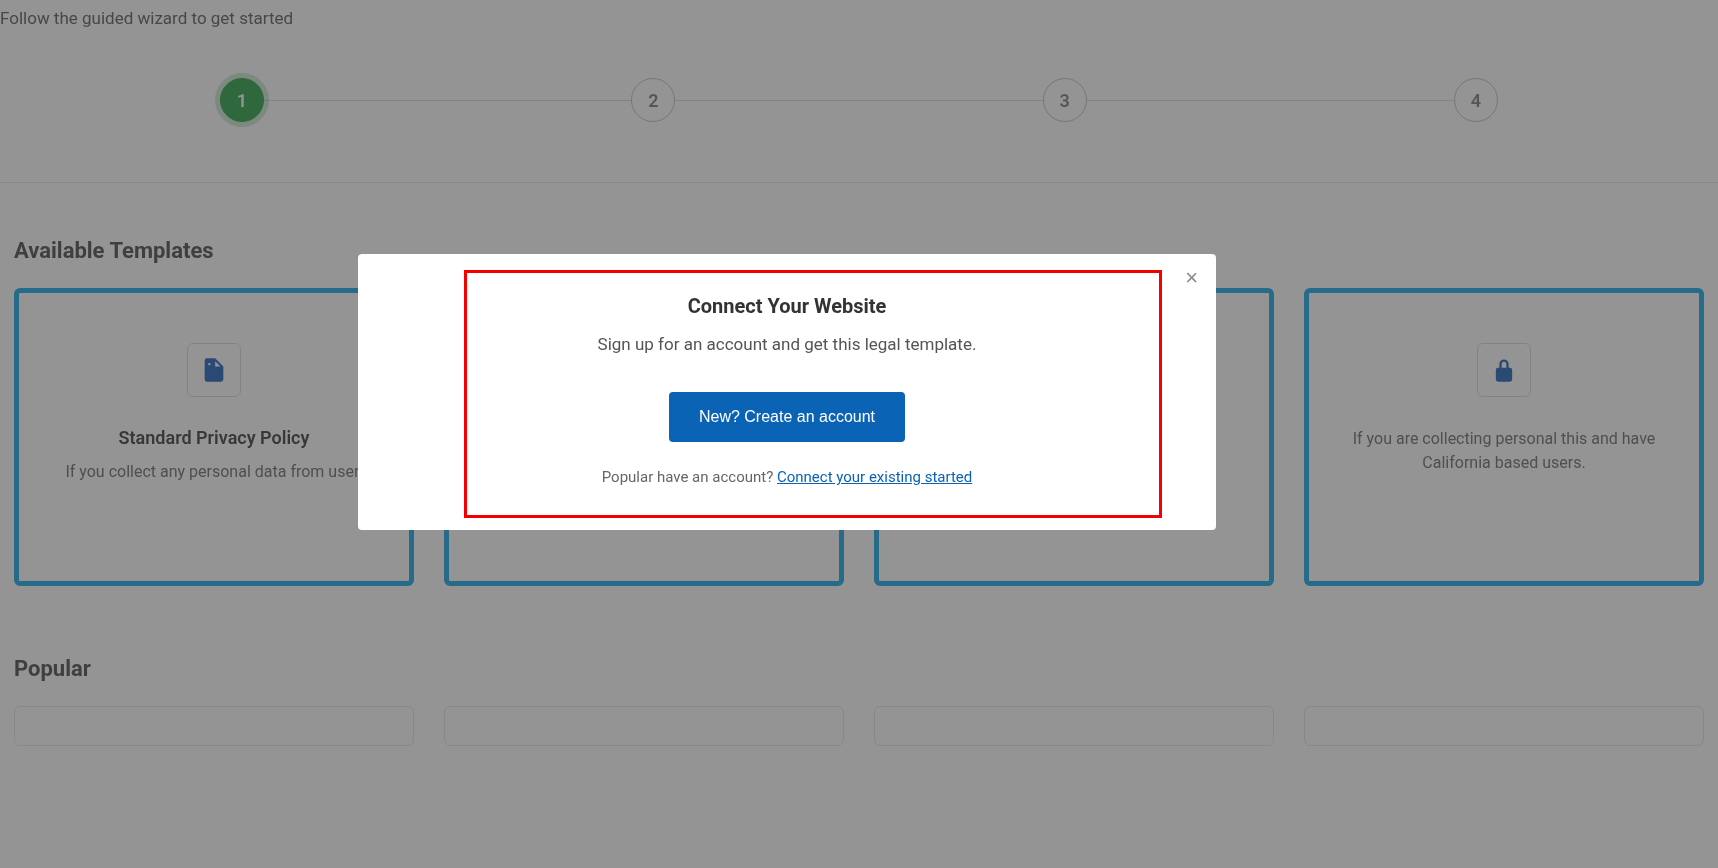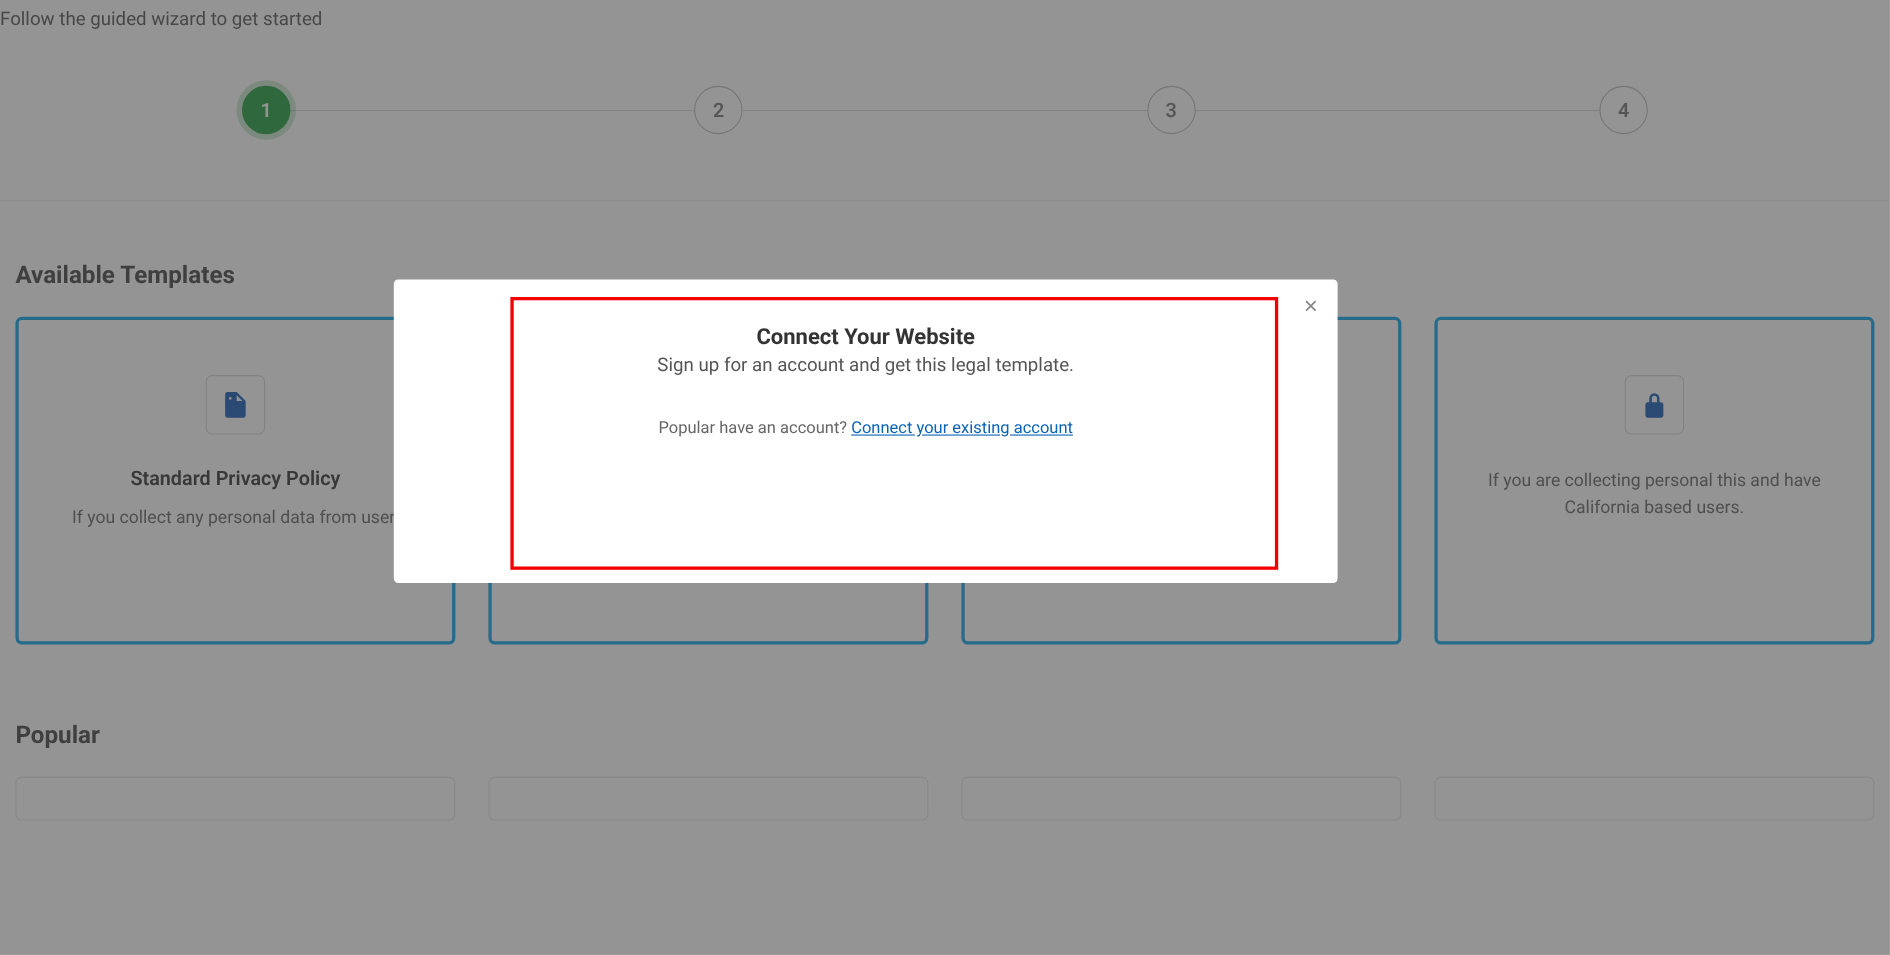--- a/index.html
+++ b/index.html
@@ -72,21 +72,21 @@
     padding: 0 14px 25px 14px;
   }
   .cards {
     display: flex;
     gap: 30px;
     padding: 0 14px;
     margin-bottom: 70px;
   }
   .card {
     flex: 1;
-    border: 3px solid #0ea5e9;
+    border: 5px solid #0ea5e9;
     border-radius: 6px;
     background: #fff;
     padding: 50px 24px 60px 24px;
     text-align: center;
     min-height: 298px;
   }
   .card-icon-box {
     width: 54px;
     height: 54px;
     border: 1px solid #d8d8d8;
@@ -159,21 +159,21 @@
     pointer-events: none;
   }
   .modal-content {
     padding-top: 40px;
     text-align: center;
   }
   .modal-title {
     font-size: 20px;
     font-weight: 700;
     color: #333;
-    margin-bottom: 4px;
+    margin-bottom: 16px;
   }
   .modal-sub {
     font-size: 17px;
     color: #555;
     margin-bottom: 38px;
   }
   .modal-cta {
     display: inline-block;
     background: #0a63b5;
     color: #fff;
@@ -267,20 +267,21 @@
     <div class="pop-card"></div>
   </div>
 
   <div class="overlay"></div>
 
   <div class="modal">
     <button class="modal-close">×</button>
     <div class="modal-content">
       <div class="modal-title">Connect Your Website</div>
       <div class="modal-sub">Sign up for an account and get this legal template.</div>
+      <button class="modal-cta">New? Create an account</button>
       <div class="modal-footer">
-        <span>Popular have an account? </span><a href="#">Connect your existing account</a>
+        <span>Popular have an account? </span><a href="#">Connect your existing started</a>
       </div>
     </div>
     <div class="modal-highlight"></div>
   </div>
 
 </div>
 
 </body></html>

